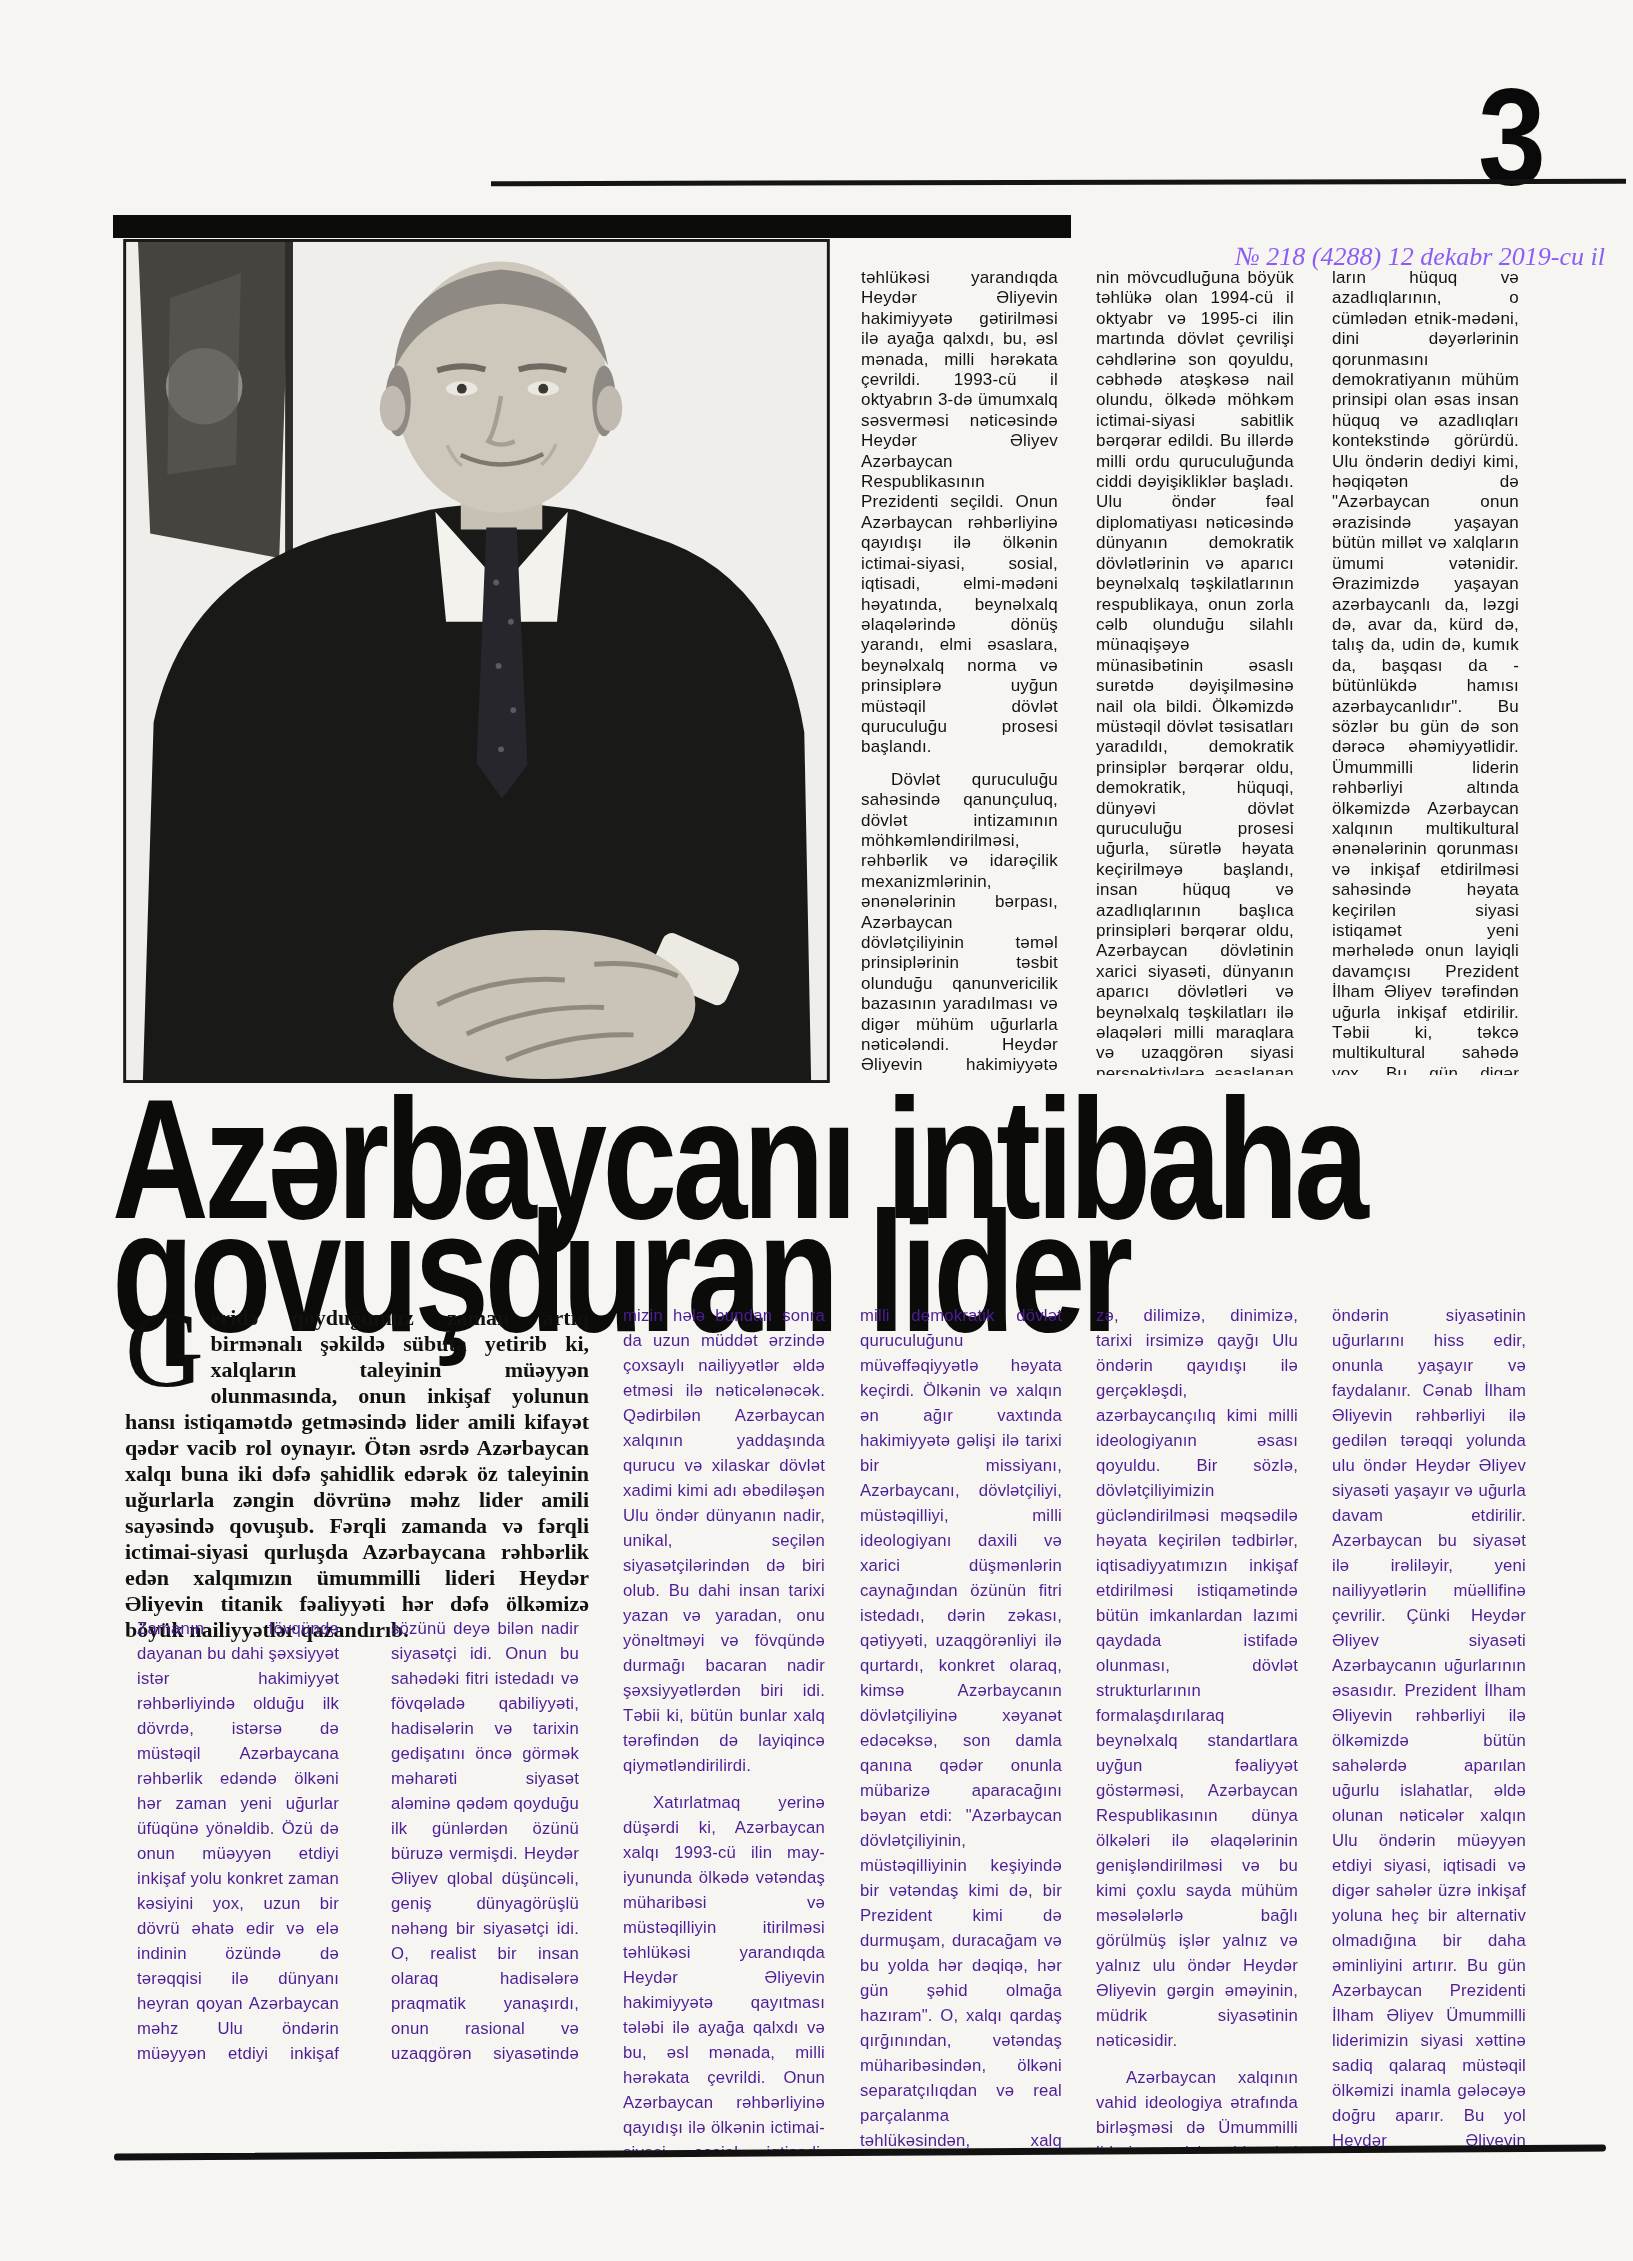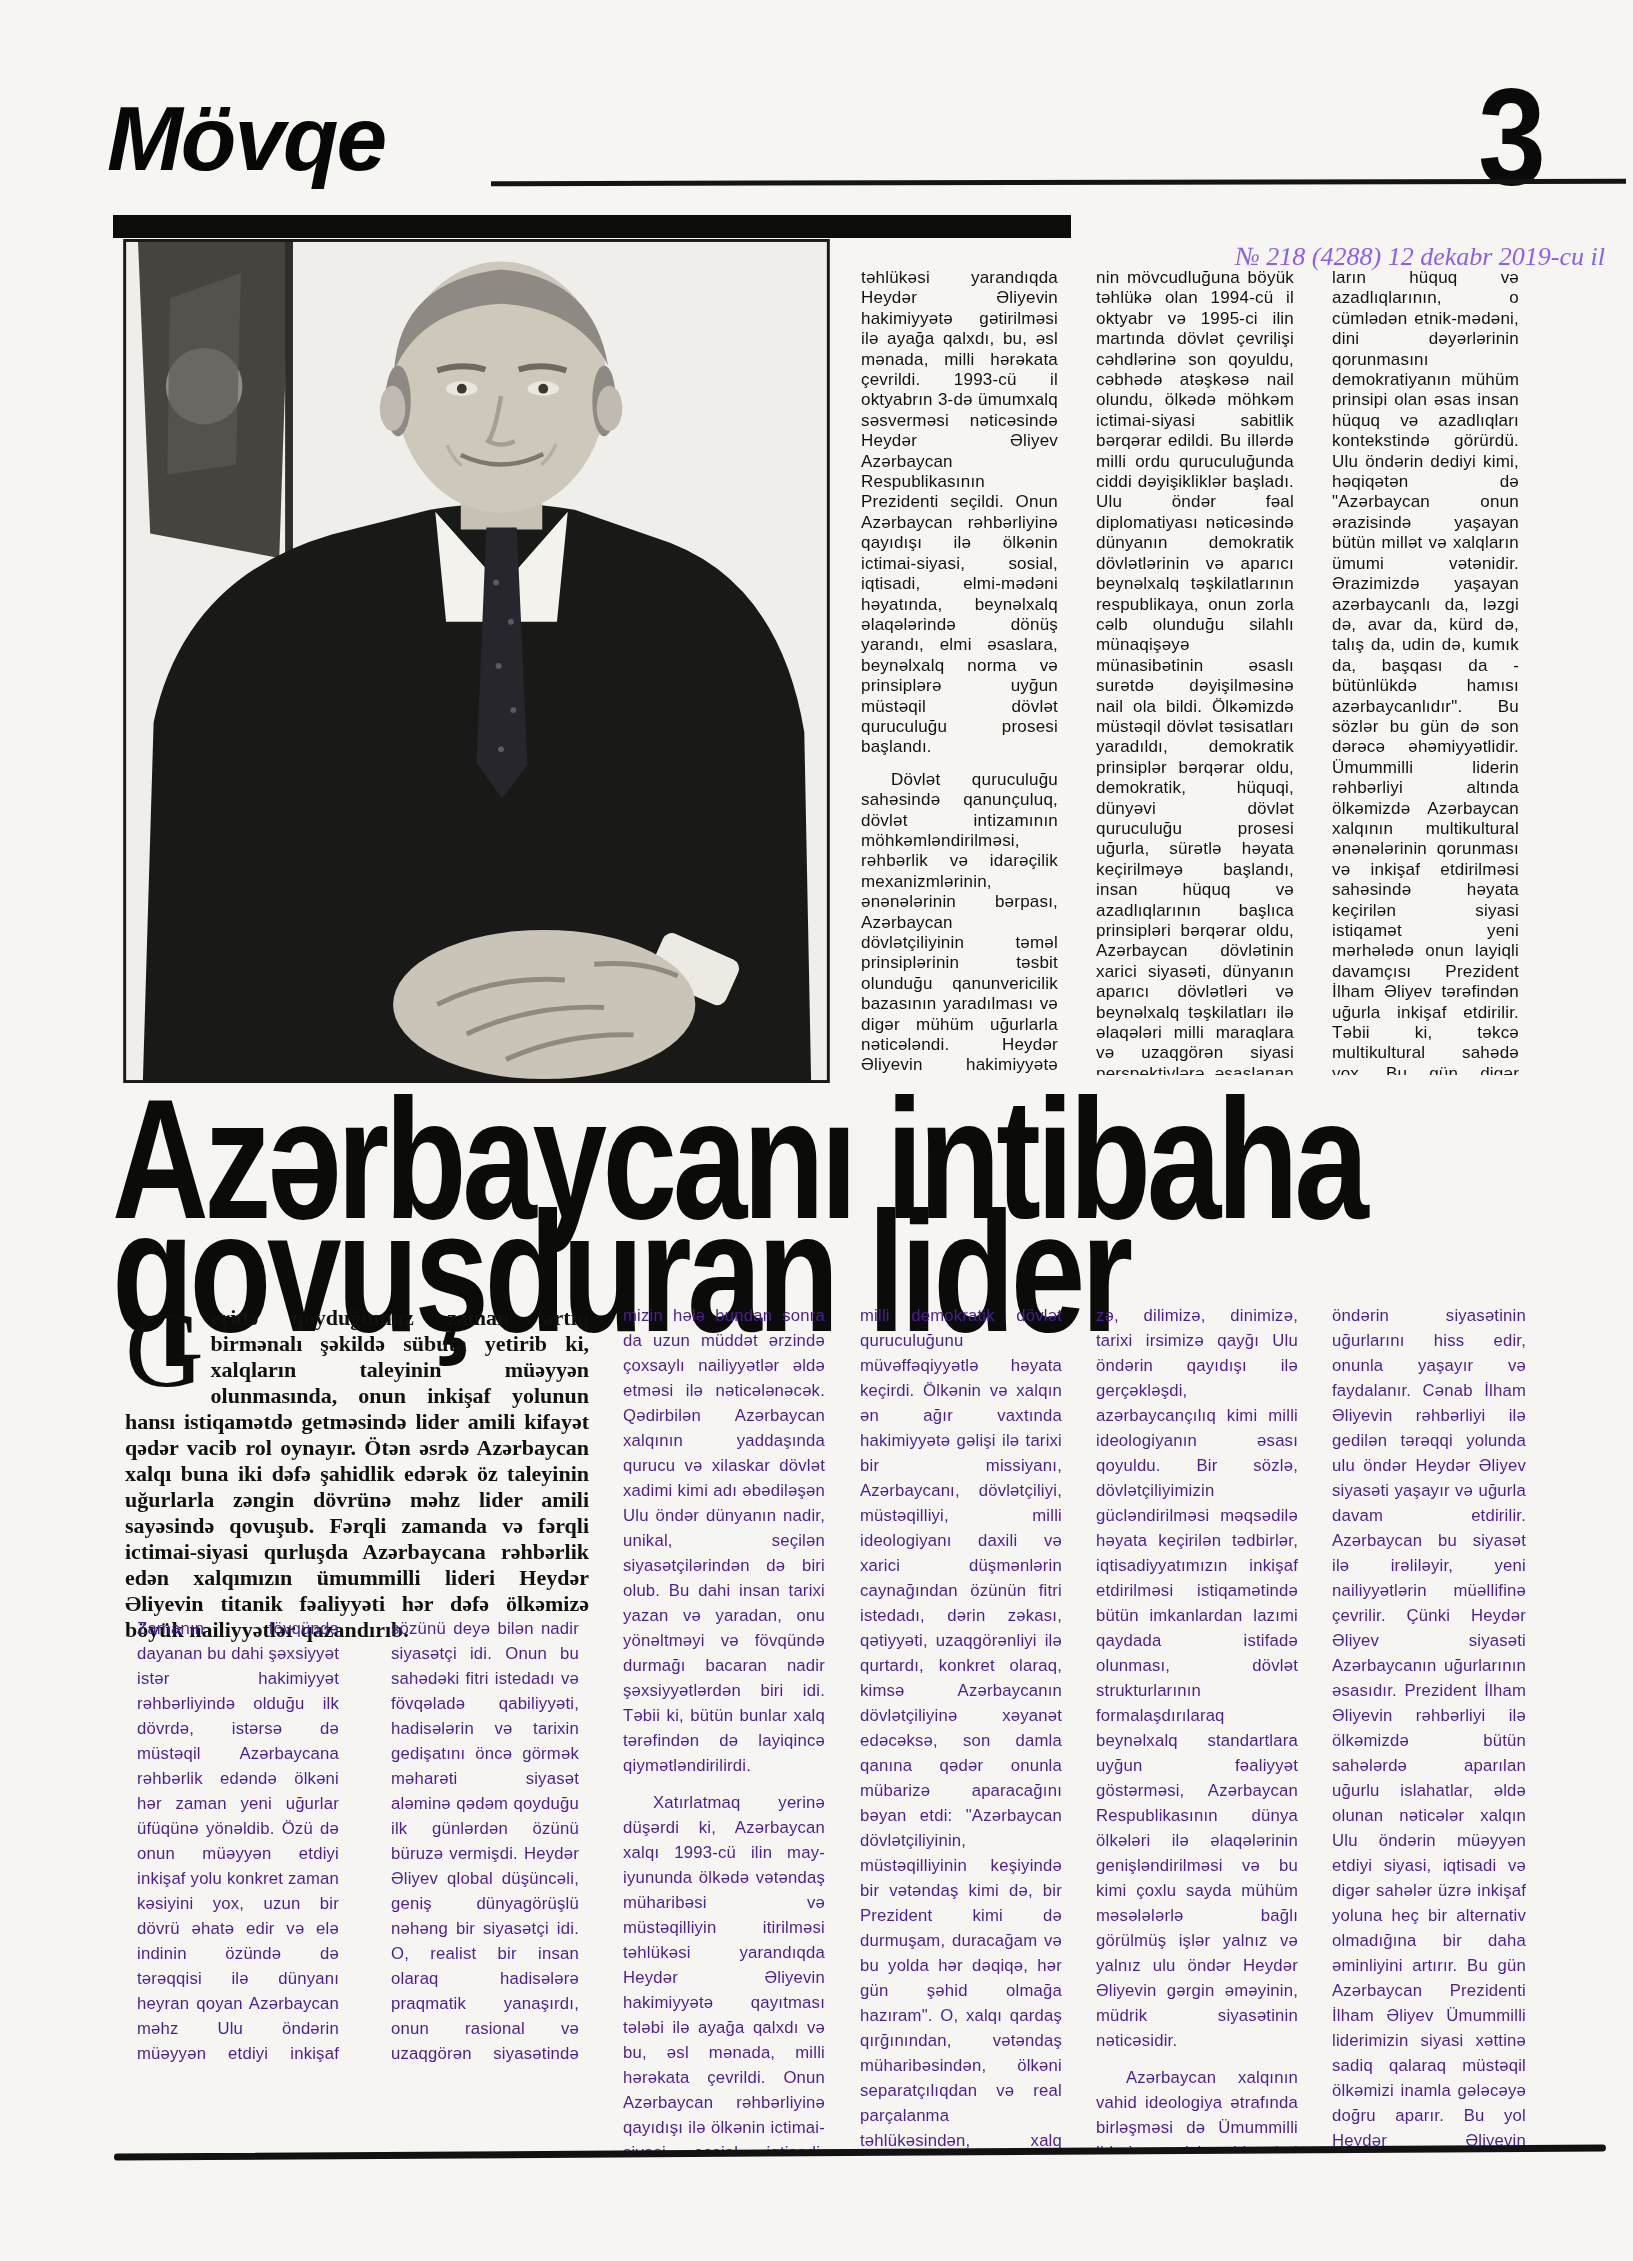--- a/index.html
+++ b/index.html
@@ -53,21 +53,20 @@
   #signature{text-align:right;text-align-last:right;font-family:"Liberation Serif",serif;
           font-weight:bold;font-style:italic;font-size:18.7px;margin-top:3.9px;}
   #bottom-rule{left:114px;top:2149px;width:1492px;height:6.9px;background:#121212;
           transform:rotate(-0.35deg);border-radius:3.4px;}
 </style>
 </head>
 <body>
 
 <div id="page">
 
-  <div class="abs" id="brand">Mövqe</div>
   <div class="abs" id="page-num">3</div>
   <div class="abs" id="mast-rule"></div>
   <div class="abs" id="issue-line">№ 218 (4288) 12 dekabr 2019-cu il</div>
 
   <div class="abs" id="photo-top-bar"></div>
   <div class="abs" id="photo">
     <svg width="707" height="844" viewBox="0 0 1440 1720" xmlns="http://www.w3.org/2000/svg">
       <rect x="0" y="0" width="1440" height="1720" fill="#efeeea"></rect>
 
       <polygon points="30,0 340,0 318,650 55,600" fill="#45443f"></polygon>

